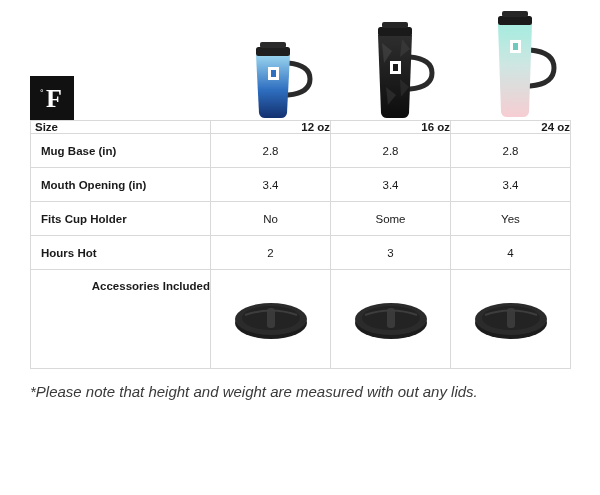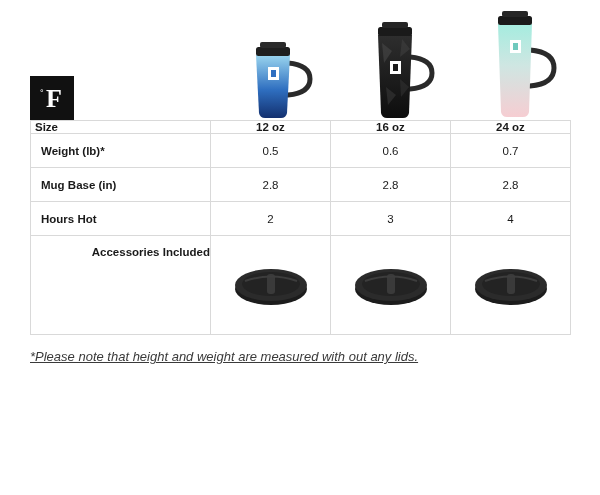--- a/index.html
+++ b/index.html
@@ -92,21 +92,21 @@
     border: 1px solid #d9d9d9;
     padding: 0;
     vertical-align: middle;
   }
   .head-row td {
     border: none;
     border-bottom: 1.5px solid #111111;
     font-weight: bold;
     font-size: 11.5px;
     padding: 4px 0 6px 0;
-    text-align: center;
+    text-align: right;
   }
   .head-row td.label {
     text-align: left;
     padding-left: 4px;
   }
   .col-label { width: 180px; }
   .col-val { width: 120px; }
 
   .row td {
     height: 33px;
@@ -127,24 +127,23 @@
   .row.acc td {
     height: 88px;
   }
 
   .lid-cell {
     text-align: center;
   }
 
   .footnote {
     margin: 14px 30px 0 30px;
-    font-size: 13px;
+    font-size: 15px;
     font-style: italic;
     color: #3a3a3a;
-    text-decoration: underline;
   }
 </style>
 </head>
 <body>
 
 <div class="sheet">
 
   <div class="top-row">
 
     <div class="logo-cell">
@@ -225,36 +224,42 @@
         <col class="col-val">
     </colgroup>
     <tbody>
       <tr class="head-row">
         <td class="label">Size</td>
         <td>12 oz</td>
         <td>16 oz</td>
         <td>24 oz</td>
       </tr>
 
-      <tr class="row">
-        <td class="label">Weight (lb)*</td>
-        <td>0.5</td>
-        <td>0.6</td>
-        <td>0.7</td>
-      </tr>
 
 
       <tr class="row">
         <td class="label">Mug Base (in)</td>
         <td>2.8</td>
         <td>2.8</td>
         <td>2.8</td>
       </tr>
 
-
+      <tr class="row">
+        <td class="label">Mouth Opening (in)</td>
+        <td>3.4</td>
+        <td>3.4</td>
+        <td>3.4</td>
+      </tr>
+
+      <tr class="row">
+        <td class="label">Fits Cup Holder</td>
+        <td>No</td>
+        <td>Some</td>
+        <td>Yes</td>
+      </tr>
 
       <tr class="row">
         <td class="label">Hours Hot</td>
         <td>2</td>
         <td>3</td>
         <td>4</td>
       </tr>
 
 
       <tr class="row acc">

